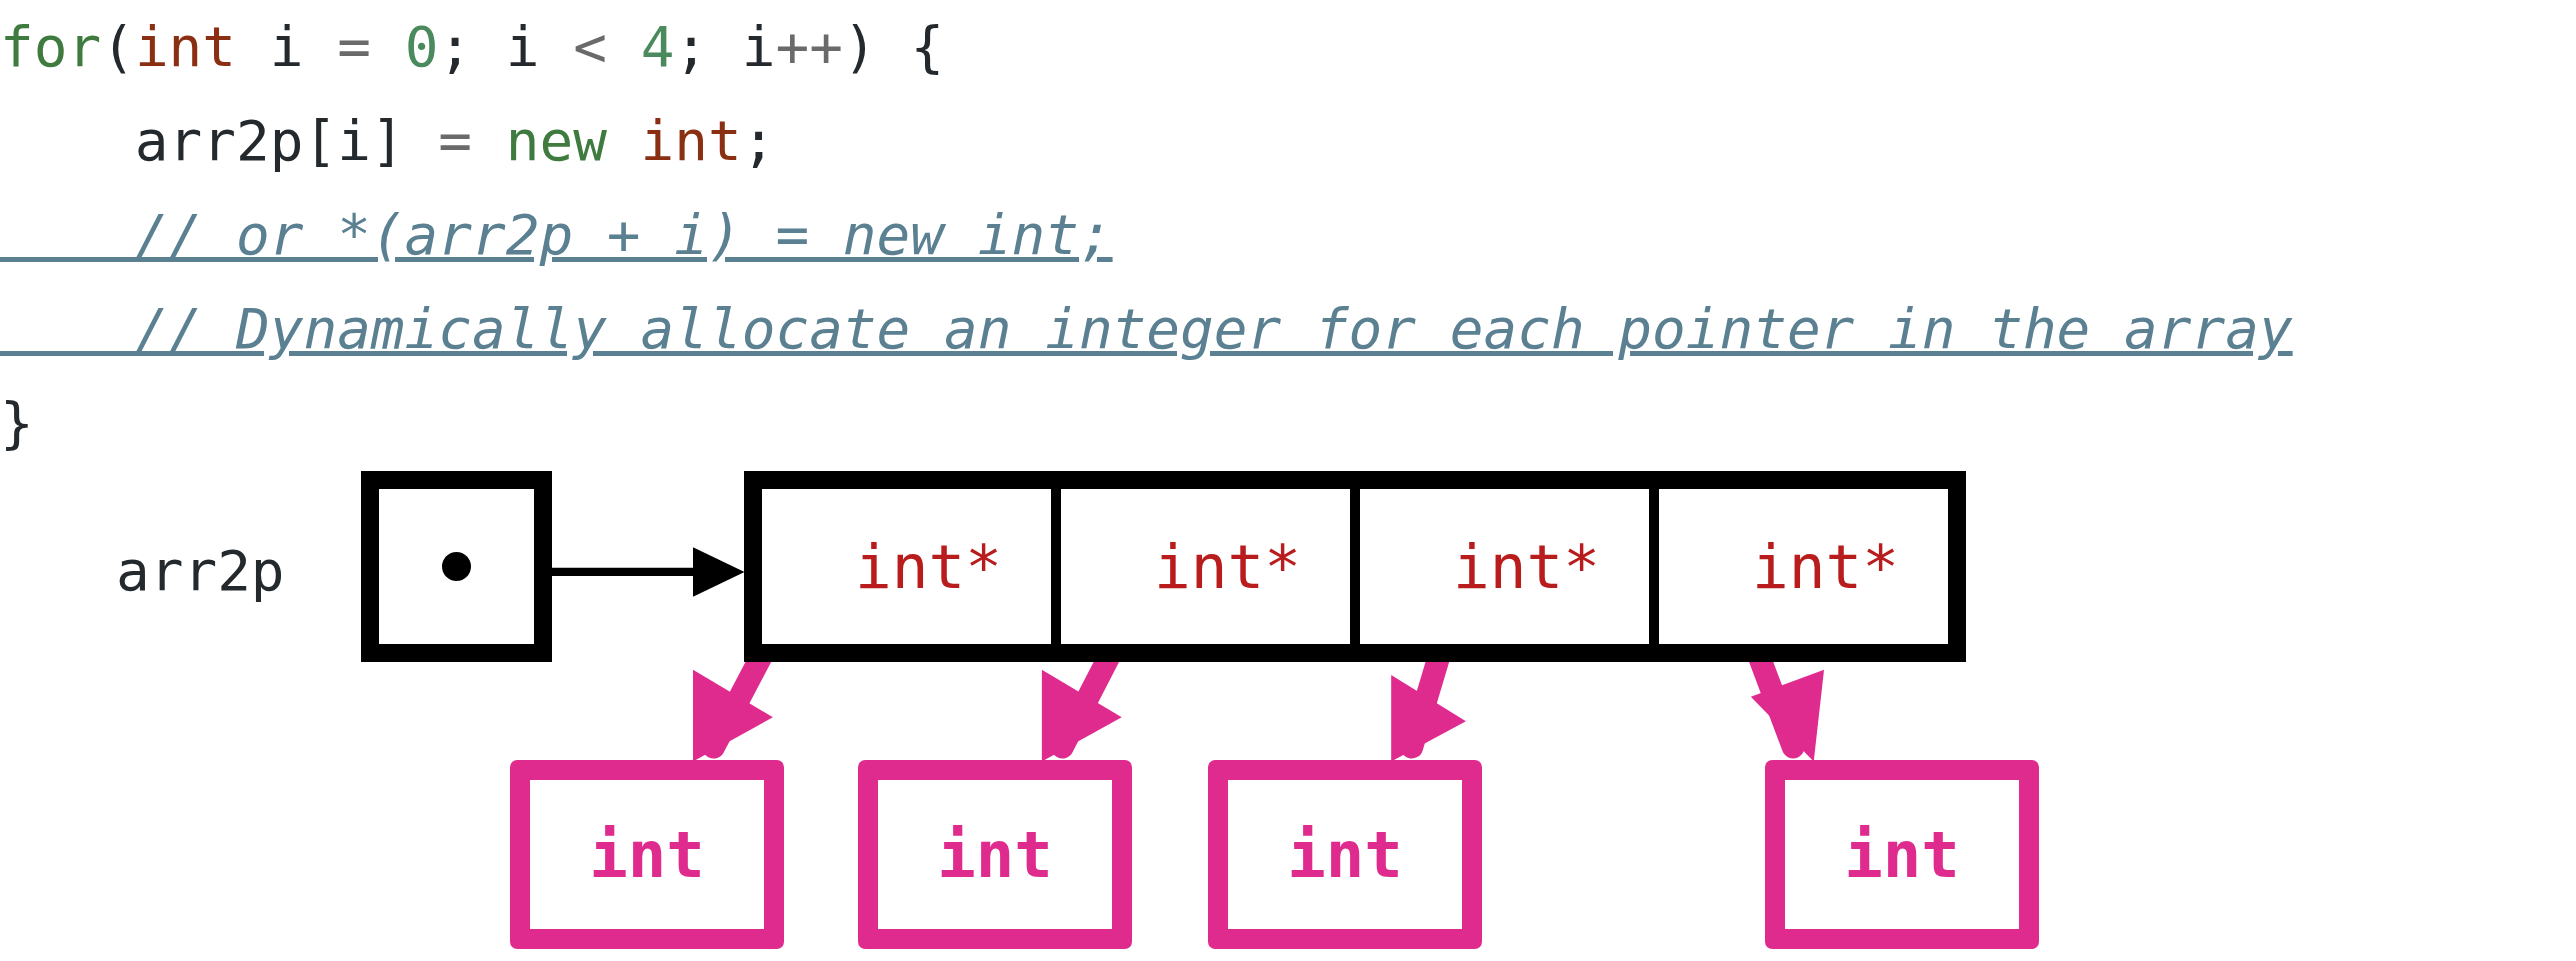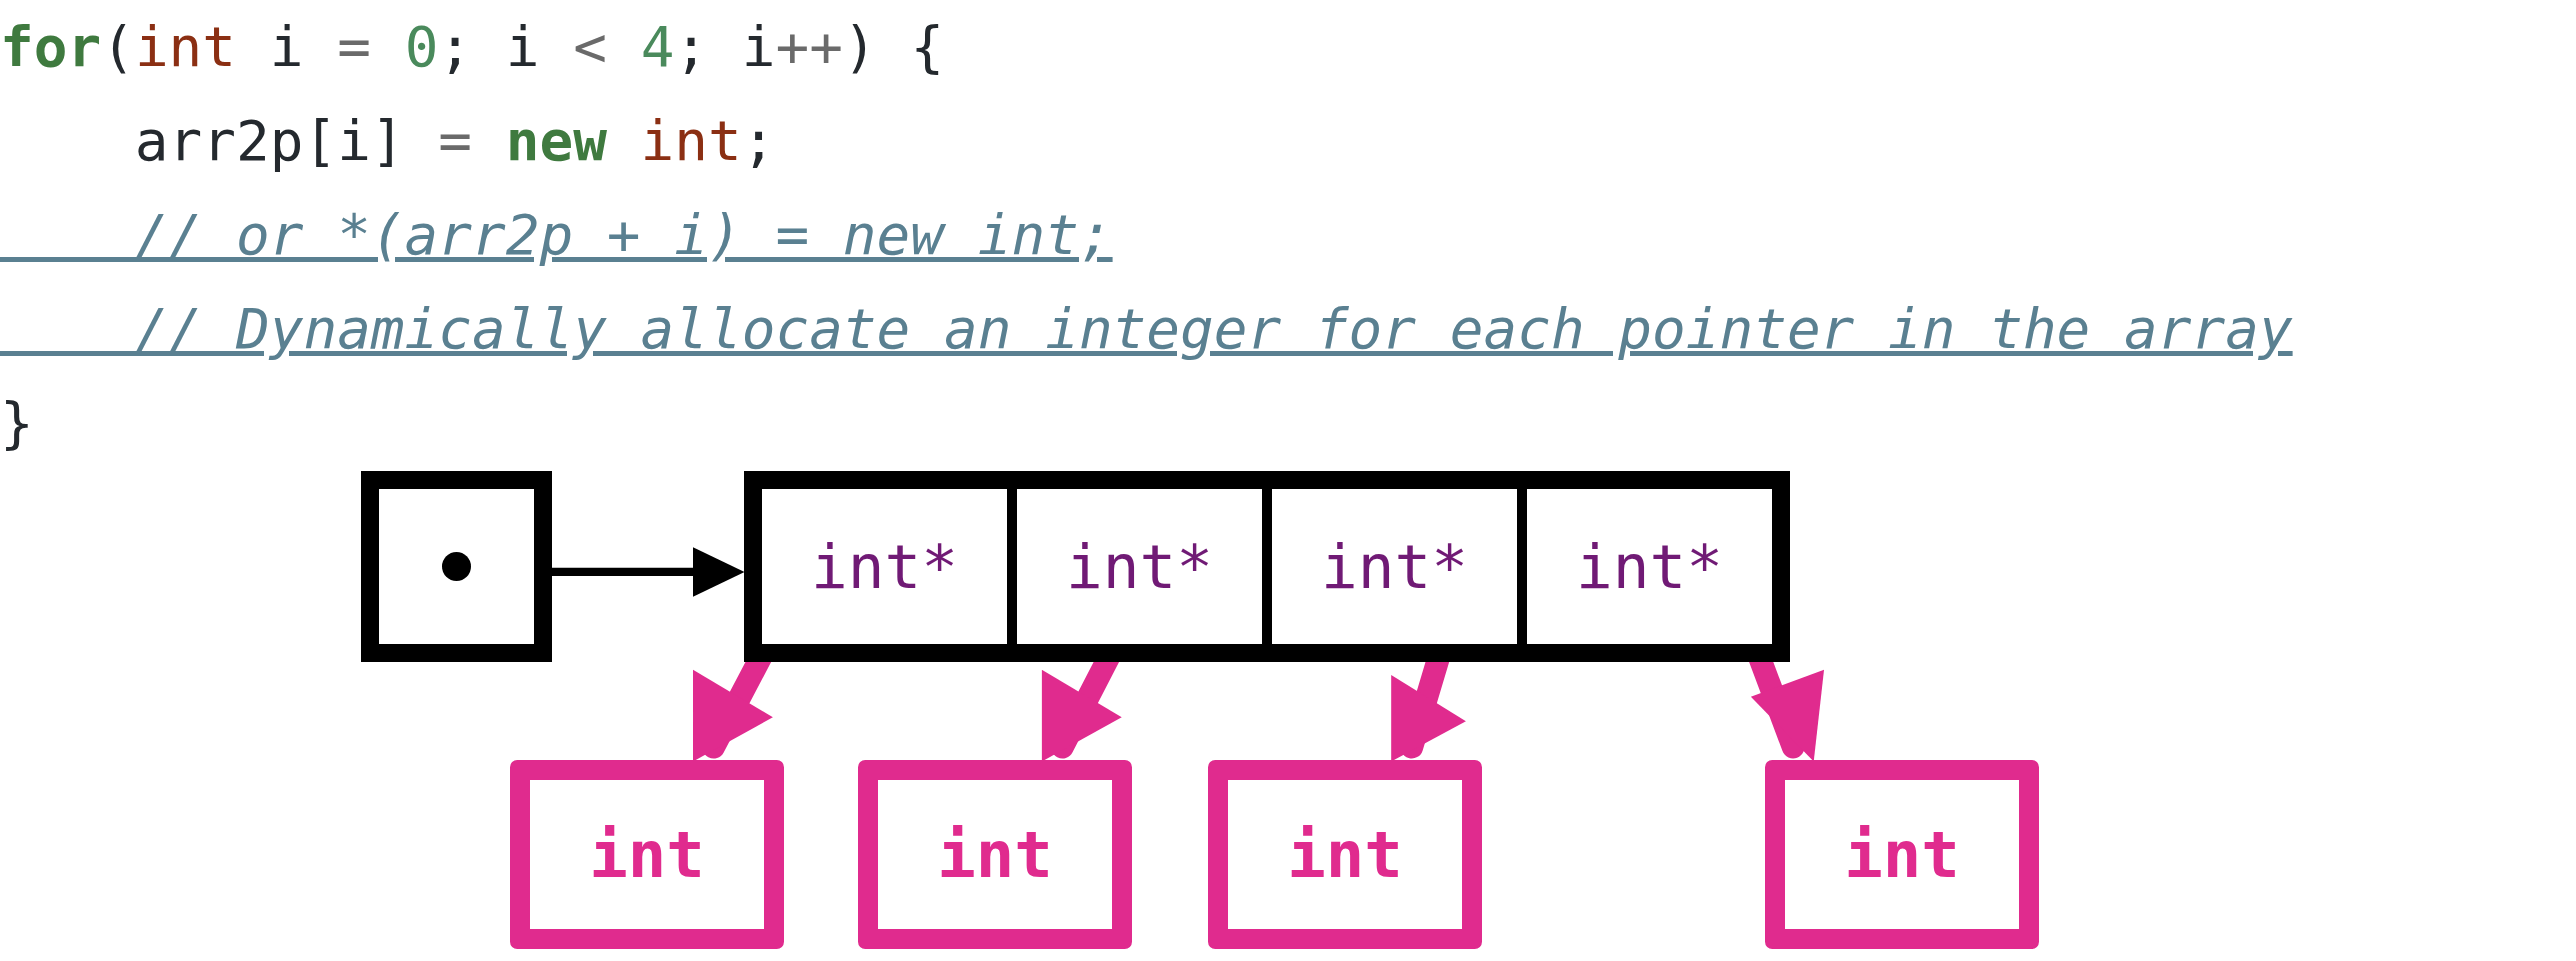--- a/index.html
+++ b/index.html
@@ -25,21 +25,21 @@
     font-size: 56px;
     line-height: 94px;
     white-space: pre;
     letter-spacing: 0px;
   }
   .code-line {
     white-space: pre;
     height: 94px;
   }
   .tok-plain    { color: #24292e; }
-  .tok-keyword  { color: #3f7a3f; font-weight: bold; }
+  .tok-keyword  { color: #3f7a3f; font-weight: normal; }
   .tok-type     { color: #8b2f13; }
   .tok-number   { color: #4a8a5c; }
   .tok-operator { color: #6a6a6a; }
   .tok-punct    { color: #24292e; }
   .tok-comment  { color: #5a8091; font-style: italic; text-decoration: underline; }
 
   
   #diagram {
     position: absolute;
     left: 0;
@@ -98,24 +98,25 @@
     display: flex;
   }
   .array-cell {
     width: 245px;
     height: 155px;
     display: flex;
     align-items: center;
     justify-content: center;
     font-family: "DejaVu Sans Mono", "Liberation Mono", monospace;
     font-size: 61px;
-    color: #701a75;
+    color: #b91c1c;
     background: #ffffff;
     border-right: 10.3px solid #000000;
     box-sizing: content-box;
+    padding-left: 44px;
   }
   .array-cell:last-child { border-right: none; }
 
   
   .int-box {
     position: absolute;
     top: 760px;
     width: 234px;
     height: 149px;
     border: 20.6px solid #e02b8e;
@@ -156,20 +157,21 @@
     <g>
       <line x1="2800" y1="1250" x2="2740" y2="1450" stroke="#e02b8e" stroke-width="44" stroke-linecap="round"></line>
       <polygon points="2700,1478 2700,1310 2845,1400" fill="#e02b8e"></polygon>
     </g>
     <g>
       <line x1="3405" y1="1250" x2="3480" y2="1450" stroke="#e02b8e" stroke-width="44" stroke-linecap="round"></line>
       <polygon points="3520,1478 3398,1352 3540,1300" fill="#e02b8e"></polygon>
     </g>
   </svg>
 
+  <div class="diag-label" id="arr2p-label">arr2p</div>
 
   <div class="ptr-box">
     <div class="ptr-dot"></div>
   </div>
 
   <div class="array-box" id="array-box">
       <div class="array-cell">int*</div>
       <div class="array-cell">int*</div>
       <div class="array-cell">int*</div>
       <div class="array-cell">int*</div>

